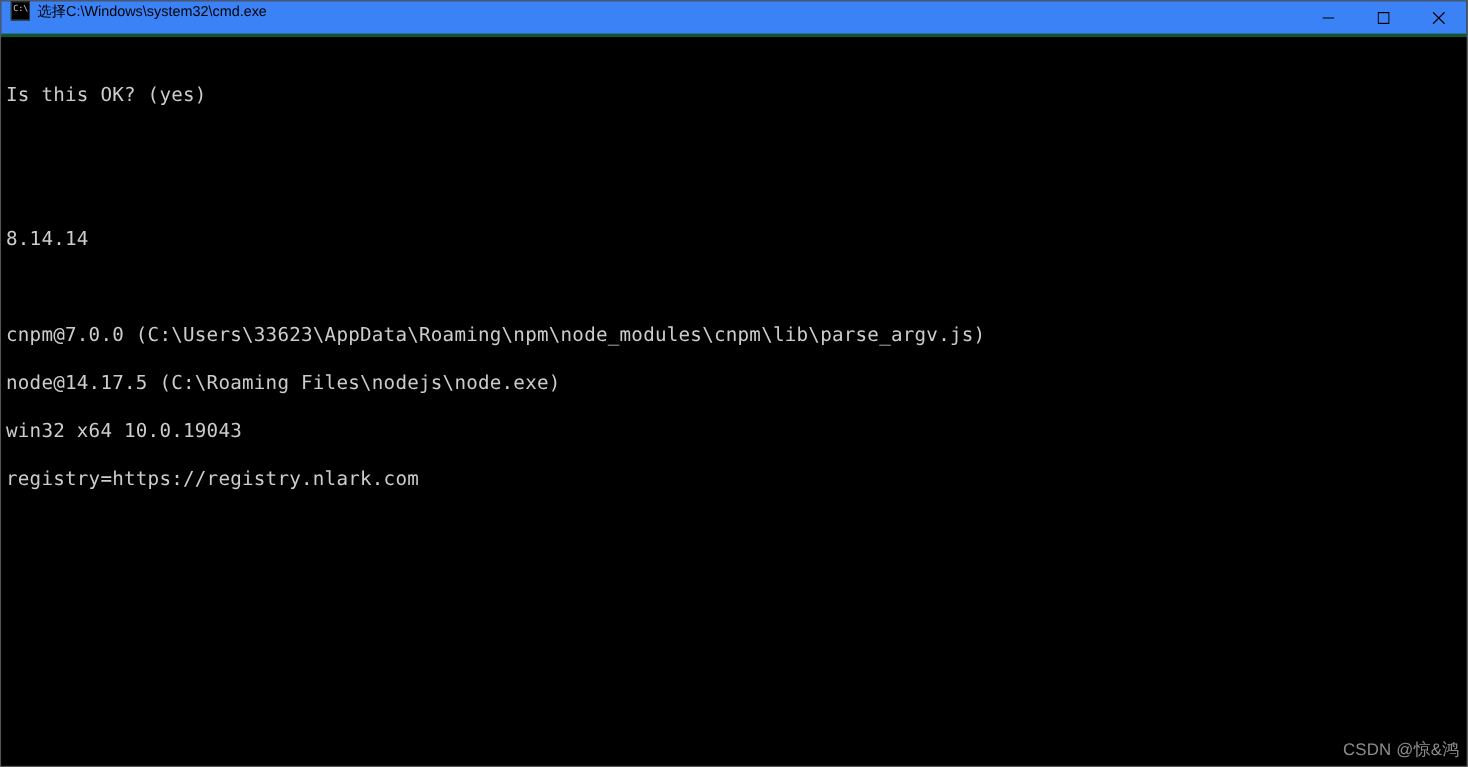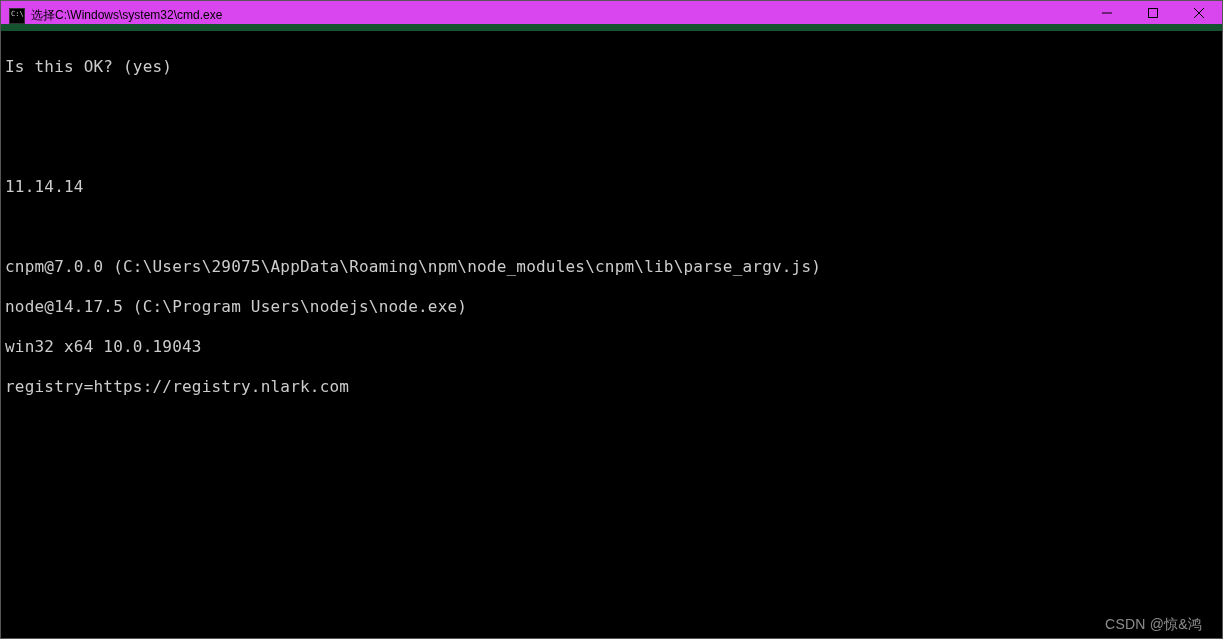--- a/index.html
+++ b/index.html
@@ -1,27 +1,27 @@
 <!DOCTYPE html>
 <html><head>
 <meta charset="utf-8">
 <style>
   * { margin: 0; padding: 0; box-sizing: border-box; }
   html, body { width: 1223px; height: 639px; overflow: hidden; font-family: "Segoe UI", sans-serif; }
   .window { width: 1223px; height: 639px; background: #000; display: flex; flex-direction: column; border: 1px solid #555; }
-  .titlebar { height: 30px; background: #d946ef; display: flex; align-items: flex-end; border-bottom: 7px solid #14532d; }
+  .titlebar { height: 30px; background: #3b82f6; display: flex; align-items: flex-start; border-bottom: 3px solid #14532d; }
   .titlebar .icon { width: 16px; height: 16px; margin: 0 6px 0 8px; border: 1px solid #333; background: #000; position: relative; }
   .titlebar .icon::after { content: "C:\\"; color: #ccc; font: 7px/1 Consolas, monospace; position: absolute; top: 2px; left: 1px; }
   .titlebar .title { flex: 1; font-size: 12px; color: #000; white-space: nowrap; overflow: hidden; }
   .win-controls { display: flex; height: 100%; }
   .win-btn { width: 46px; height: 100%; display: flex; align-items: center; justify-content: center; cursor: pointer; }
   .win-btn svg { width: 10px; height: 10px; }
-  .terminal { flex: 1; background: #000; font-family: "NSimSun","SimSun",Consolas,monospace; font-size: 16px; line-height: 20px; color: #ccc; padding: 6px 4px; white-space: pre; overflow: hidden; position: relative; letter-spacing: 0.2px; }
+  .terminal { flex: 1; background: #000; font-family: "NSimSun","SimSun",Consolas,monospace; font-size: 16px; line-height: 20px; color: #ccc; padding: 18px 4px; white-space: pre; overflow: hidden; position: relative; letter-spacing: 0.2px; }
   .l { display: block; min-height: 20px; }
-  .watermark { position: absolute; right: 20px; bottom: 4px; color: rgba(200,200,200,0.7); font-family: "Microsoft YaHei", sans-serif; font-size: 14px; margin-top: 12px; }
+  .watermark { position: absolute; right: 6px; bottom: 4px; color: rgba(200,200,200,0.7); font-family: "Microsoft YaHei", sans-serif; font-size: 14px; margin-top: 12px; }
 </style>
 </head>
 <body>
 
 <div class="window">
   <div class="titlebar">
     <div class="icon"></div>
     <div class="title">选择C:\Windows\system32\cmd.exe</div>
     <div class="win-controls">
       <div class="win-btn">
@@ -40,24 +40,24 @@
             <line x1="10" y1="0" x2="0" y2="10" stroke="#000" stroke-width="1"></line>
           </svg>
       </div>
     </div>
   </div>
 
   <div class="terminal">
 <span class="l">Is this OK? (yes)</span>
 <span class="l"></span>
 <span class="l"></span>
-<span class="l">11.14.14</span>
+<span class="l">8.14.14</span>
 <span class="l"></span>
-<span class="l">cnpm@7.0.0 (C:\Users\29075\AppData\Roaming\npm\node_modules\cnpm\lib\parse_argv.js)</span>
-<span class="l">node@14.17.5 (C:\Program Users\nodejs\node.exe)</span>
+<span class="l">cnpm@7.0.0 (C:\Users\33623\AppData\Roaming\npm\node_modules\cnpm\lib\parse_argv.js)</span>
+<span class="l">node@14.17.5 (C:\Roaming Files\nodejs\node.exe)</span>
 <span class="l">win32 x64 10.0.19043</span>
 <span class="l">registry=https://registry.nlark.com</span>
 
 
 
 
 
 
 
 

